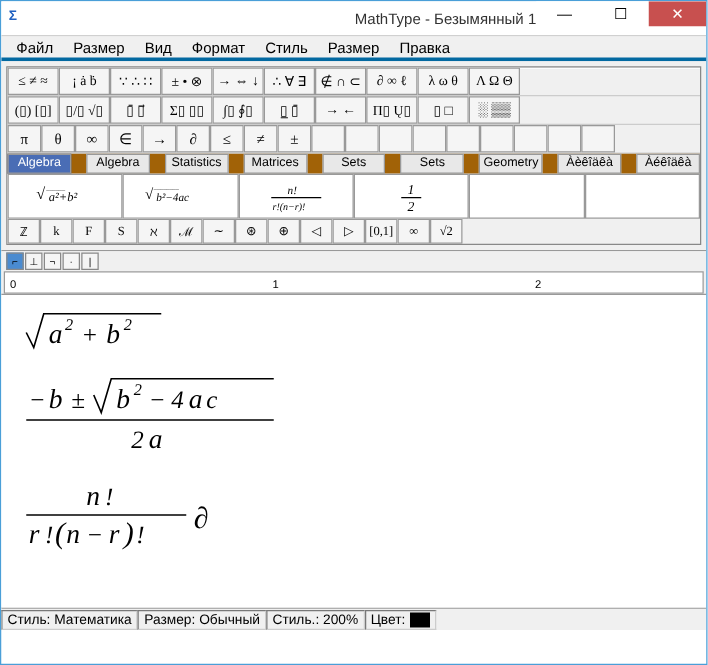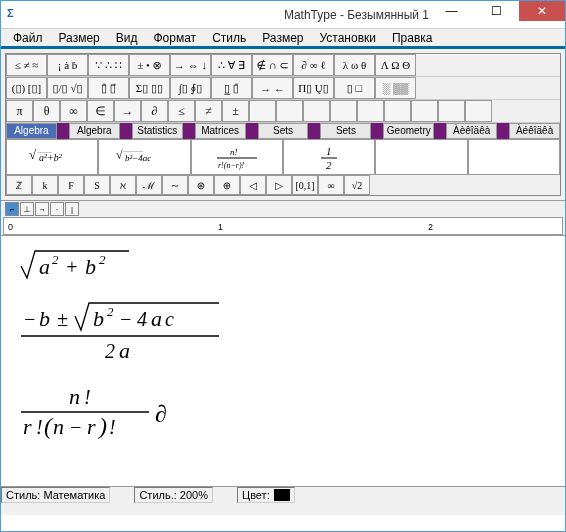--- a/index.html
+++ b/index.html
@@ -13,36 +13,36 @@
 .tbtn.max{background:#fff;}
 .tbtn.close{background:#c8504f;color:#fff;width:46px;}
 .menubar{height:20px;background:#f0f0f0;display:flex;align-items:center;padding:0 4px;border-bottom:3px solid #0369a1;}
 .menu-item{padding:2px 8px;cursor:pointer;font-size:12px;}
 .toolbar-area{background:#f0f0f0;padding:4px;border-bottom:1px solid #999;}
 .palette-frame{border:1px solid #888;background:#f0f0f0;box-shadow:inset 1px 1px 0 #fff;}
 .palette-row{display:flex;gap:0;border-bottom:1px solid #ccc;}
 .palette-row:last-child{border-bottom:none;}
 .pbtn{width:41px;height:22px;border:1px solid #999;background:#f5f5f5;display:flex;align-items:center;justify-content:center;font-size:11px;cursor:pointer;color:#000;font-family:'Times New Roman',serif;}
 .pbtn2{width:27px;height:22px;border:1px solid #999;background:#f5f5f5;display:flex;align-items:center;justify-content:center;font-size:12px;cursor:pointer;font-family:'Times New Roman',serif;}
-.tabrow{display:flex;height:16px;background:#701a75;gap:12px;}
+.tabrow{display:flex;height:16px;background:#a16207;gap:12px;}
 .tab{flex:1;font-size:10px;text-align:center;border:1px solid #999;background:#e8e8e8;cursor:pointer;line-height:14px;white-space:nowrap;overflow:hidden;}
 .tab.active{background:#4a6db5;color:#fff;}
 .template-row{display:flex;height:36px;background:#fff;}
 .tmpl{flex:1;border:1px solid #999;display:flex;align-items:center;justify-content:center;font-size:10px;cursor:pointer;font-family:'Times New Roman',serif;font-style:italic;}
 .small-row{display:flex;height:20px;}
 .sbtn{width:26px;height:20px;border:1px solid #999;background:#f5f5f5;display:flex;align-items:center;justify-content:center;font-size:10px;cursor:pointer;font-family:'Times New Roman',serif;}
 .ruler-area{background:#f0f0f0;border-bottom:1px solid #999;}
 .ruler-top{height:16px;display:flex;align-items:center;padding-left:4px;gap:1px;}
 .rbtn{width:14px;height:14px;border:1px solid #888;background:#f5f5f5;font-size:8px;display:flex;align-items:center;justify-content:center;}
 .rbtn.active{background:#4a8bd0;}
 .ruler{height:18px;background:#fff;position:relative;border:1px solid #999;margin:0 2px;}
 .ruler-num{position:absolute;top:4px;font-size:9px;}
 .editor{background:#fff;height:250px;padding:10px 18px;overflow:auto;position:relative;font-family:'Times New Roman',serif;font-style:italic;font-size:22px;}
 .editor .eq{margin-bottom:14px;}
-.statusbar{height:29px;background:#f0f0f0;border-top:1px solid #999;display:flex;align-items:flex-start;font-size:11px;gap:24px;}
+.statusbar{height:18px;background:#f0f0f0;border-top:1px solid #999;display:flex;align-items:flex-end;font-size:11px;}
 .status-cell{border:1px inset #ccc;padding:1px 4px;height:16px;display:flex;align-items:center;}
 .color-swatch{width:16px;height:12px;background:#000;display:inline-block;margin-left:4px;}
 svg{overflow:visible;}
 </style>
 </head>
 <body>
 
 <div class="titlebar">
   <span class="titlebar-icon">Σ</span>
   <span class="titlebar-title">MathType - Безымянный 1</span>
@@ -53,21 +53,20 @@
   </div>
 </div>
 
 <div class="menubar">
   <span class="menu-item">Файл</span>
   <span class="menu-item">Размер</span>
   <span class="menu-item">Вид</span>
   <span class="menu-item">Формат</span>
   <span class="menu-item">Стиль</span>
   <span class="menu-item">Размер</span>
-  <span class="menu-item">Установки</span>
   <span class="menu-item">Правка</span>
 </div>
 
 <div class="toolbar-area">
   <div class="palette-frame">
     <div class="palette-row" id="prow1">
         <div class="pbtn">≤ ≠ ≈</div>
         <div class="pbtn">¡ ȧ ḃ</div>
         <div class="pbtn">∵ ∴ ∷</div>
         <div class="pbtn">± • ⊗</div>
@@ -228,18 +227,19 @@
         <text x="68" y="52" font-size="22" font-style="italic" font-family="Times New Roman">r</text>
         <text x="80" y="52" font-size="24">)</text>
         <text x="90" y="52" font-size="20">!</text>
         <text x="136" y="40" font-size="24" font-style="italic">∂</text>
       </svg>
   </div>
 </div>
 
 <div class="statusbar">
   <div class="status-cell"><span>Стиль:</span>&nbsp;<span>Математика</span></div>
+  <div class="status-cell"><span>Размер:</span>&nbsp;<span>Обычный</span></div>
   <div class="status-cell"><span>Стиль.:</span>&nbsp;<span>200%</span></div>
   <div class="status-cell">
       <span>Цвет:</span>
       <span class="color-swatch"></span>
     </div>
 </div>
 
 </body></html>

